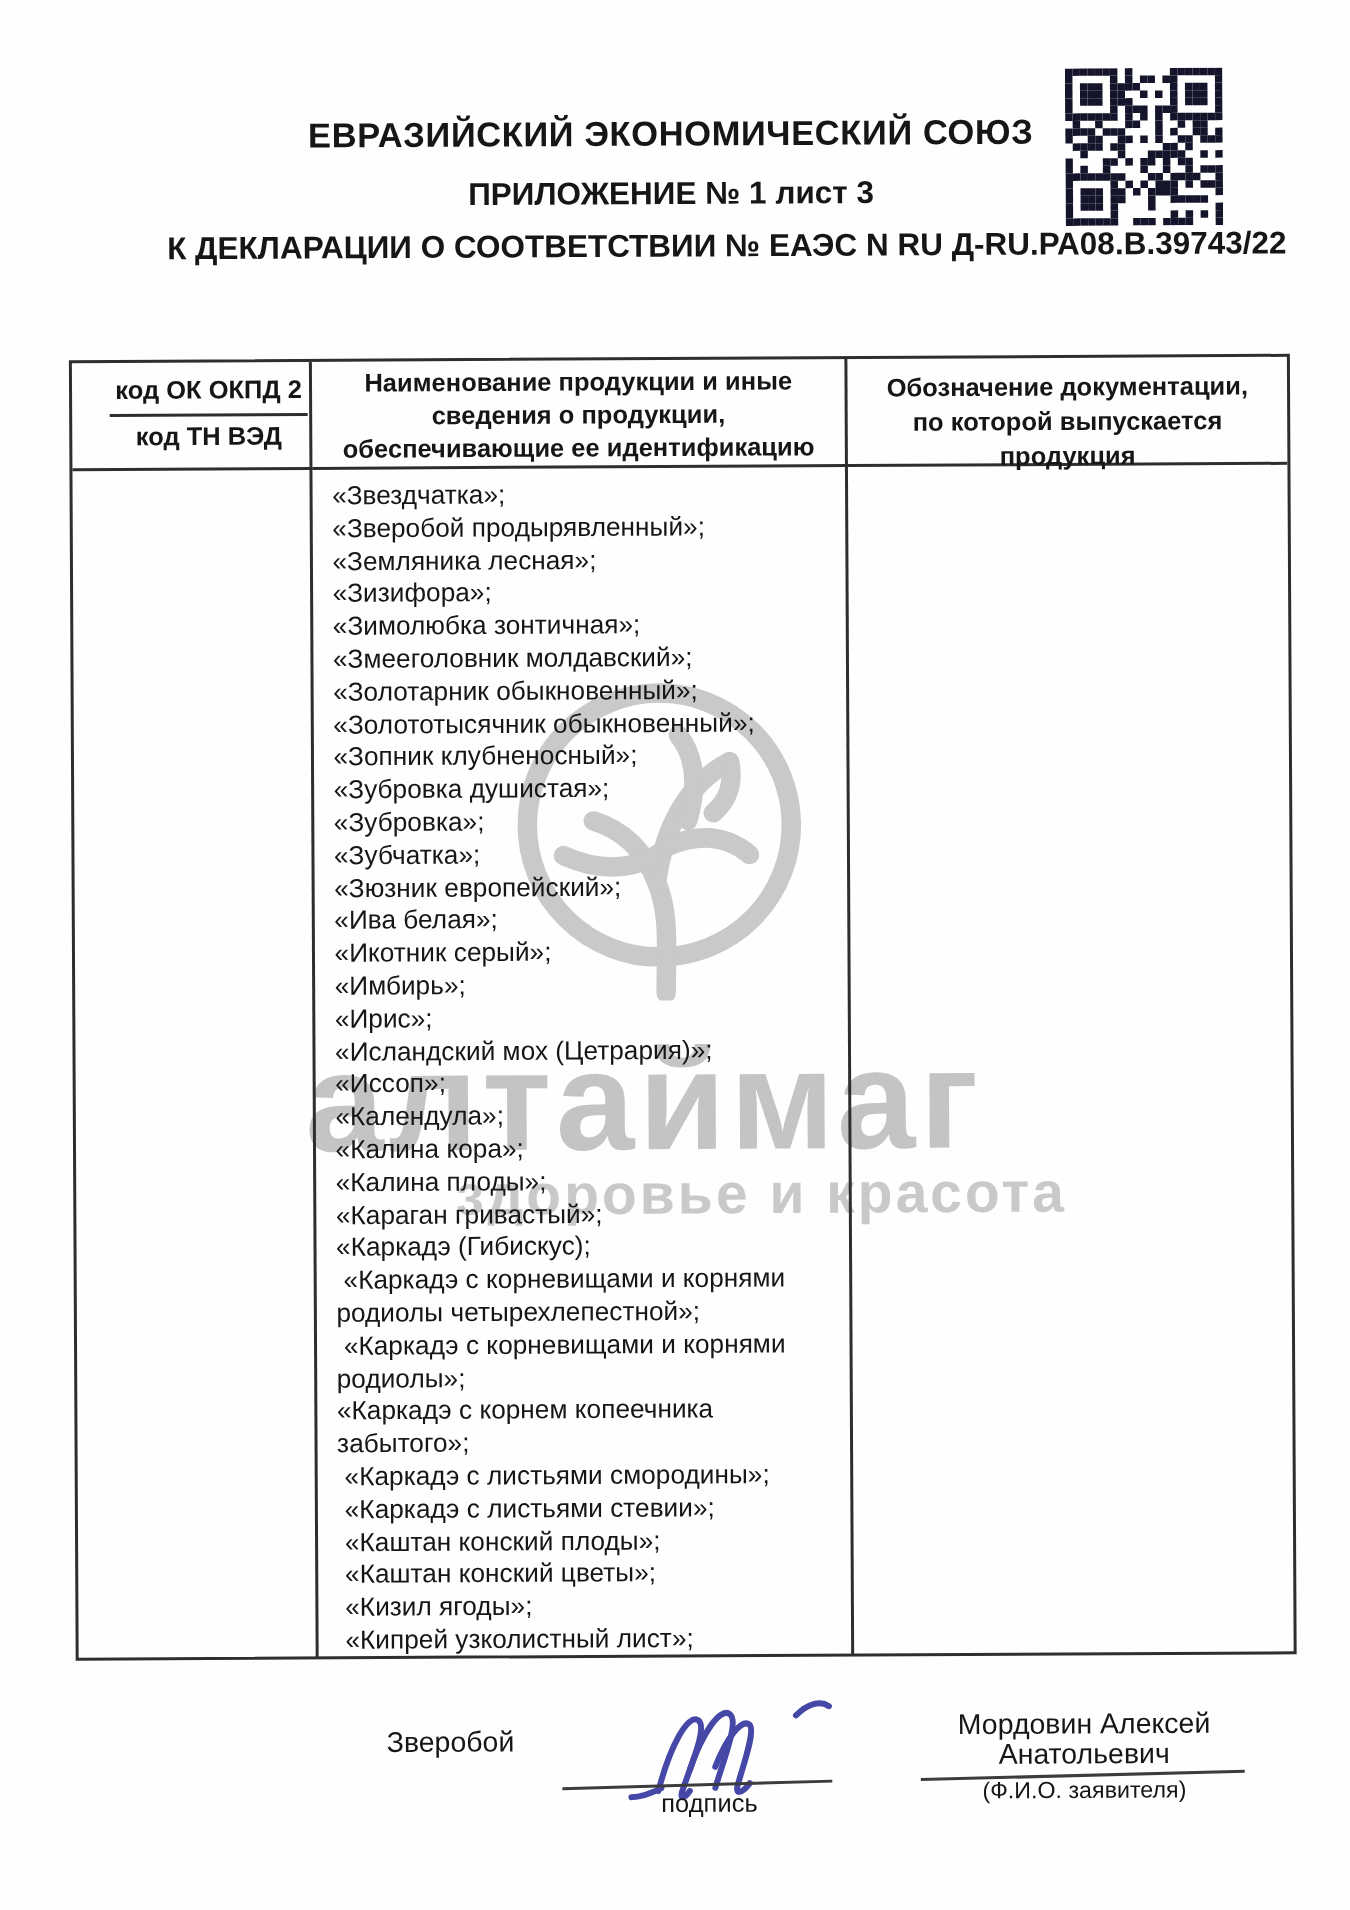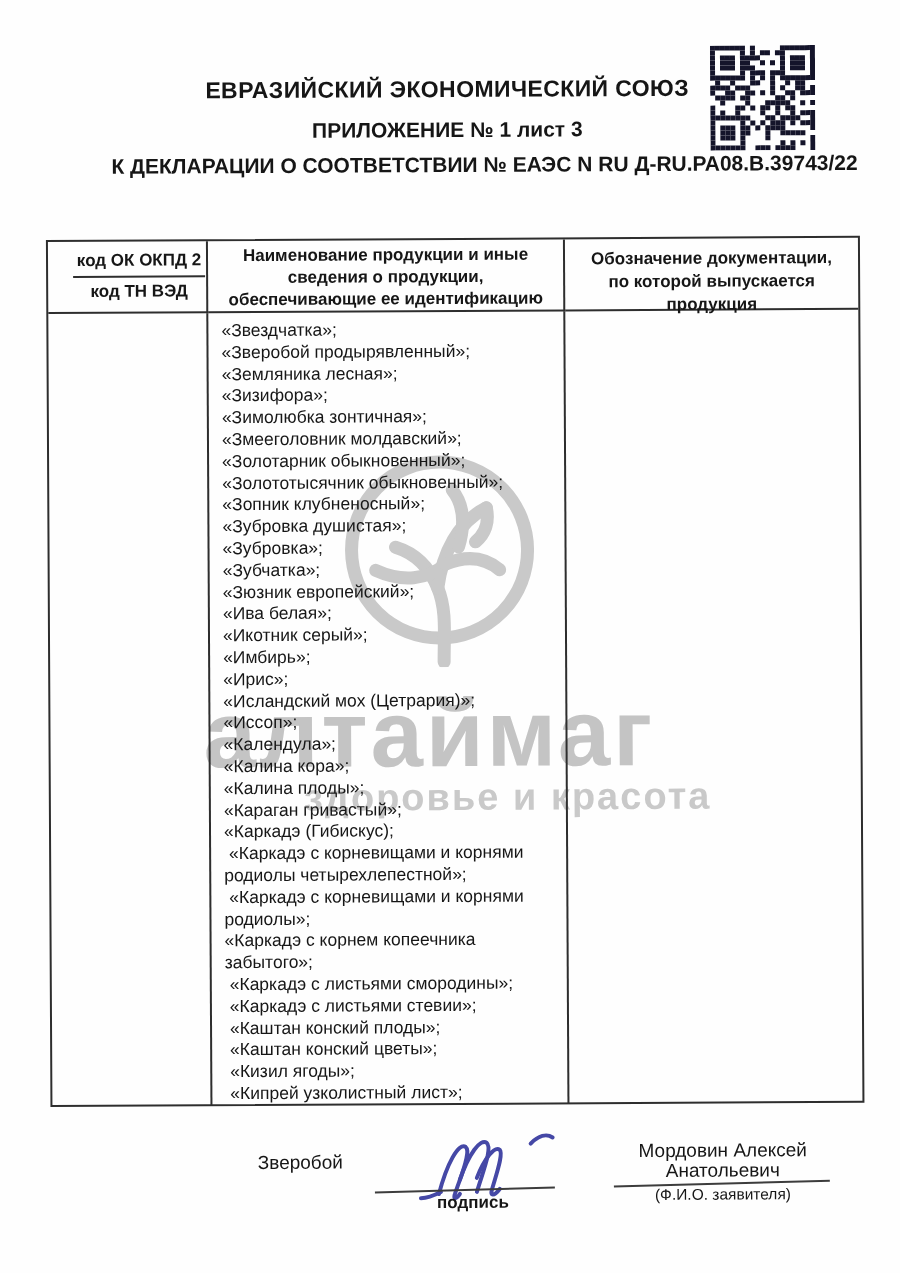--- a/index.html
+++ b/index.html
@@ -54,21 +54,21 @@
   .c3h{padding:8px 16px 0 16px;line-height:23px;}
   .body-cell{padding:7px 6px 0 13px;}
   .pline{font-size:17.5px;line-height:21.8px;white-space:pre;}
 
   
   .applicant{position:absolute;left:255px;top:1151px;font-size:19px;}
   .sig-img{position:absolute;left:408px;top:1128px;}
   .sig-line{position:absolute;left:372px;top:1189px;width:180px;height:2px;
     background:#3c3c3c;transform:rotate(-1.3deg);}
   .sig-caption{position:absolute;left:380px;top:1193px;width:180px;
-    text-align:center;font-size:17px;font-weight:bold;}
+    text-align:center;font-size:17px;}
   .fio{position:absolute;left:609px;top:1142px;width:222px;text-align:center;
     font-size:19px;line-height:20px;}
   .fio-line{position:absolute;left:611px;top:1184px;width:216px;height:2px;
     background:#3c3c3c;transform:rotate(-1.2deg);}
   .fio-caption{position:absolute;left:609px;top:1187px;width:222px;
     text-align:center;font-size:15.5px;}
 </style>
 </head>
 <body>
 

